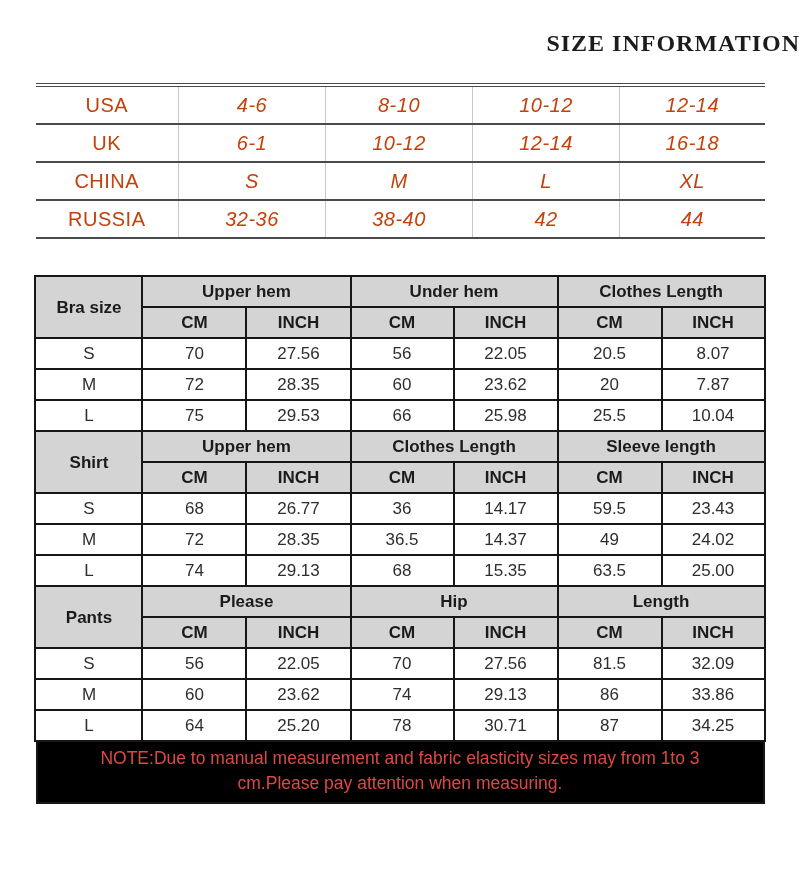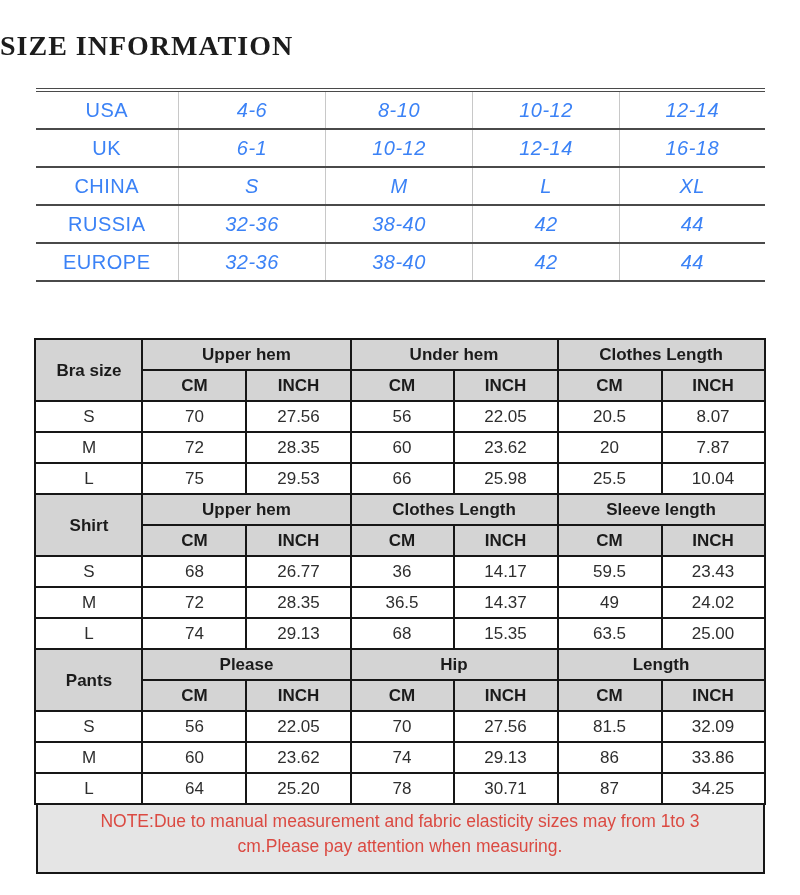--- a/index.html
+++ b/index.html
@@ -7,52 +7,52 @@
     position: relative;
     width: 800px;
     height: 895px;
     margin: 0 auto;
     background: #ffffff;
     font-family: "Liberation Sans", sans-serif;
     overflow: hidden;
   }
   .title {
     margin: 30px 0 0 0;
-    text-align: left;
+    text-align: right;
     font-family: "Liberation Serif", serif;
     font-weight: bold;
-    font-size: 28px;
+    font-size: 24px;
     letter-spacing: 1px;
     color: #1c1c1c;
   }
   
   table.region {
     table-layout: fixed;
     border-collapse: collapse;
     width: 729px;
     margin: 26px auto 0 auto;
     border-top: 4px double #4a4a4a;
     font-size: 20px;
-    color: #3b82f6;
+    color: #c2410c;
   }
   table.region td {
     height: 36px;
     text-align: center;
     vertical-align: middle;
     border-bottom: 2px solid #4a4a4a;
     padding: 0;
     letter-spacing: 0.5px;
   }
   table.region td + td { border-left: 1px solid #c8c8c8; font-style: italic; }
   
   table.measure {
     table-layout: fixed;
     border-collapse: collapse;
     width: 729px;
-    margin: 56px auto 0 auto;
+    margin: 36px auto 0 auto;
     border: 2px solid #161616;
     font-size: 17px;
     color: #2e2e2e;
   }
   table.measure td {
     height: 29px;
     line-height: 29px;
     padding: 0;
     text-align: center;
     vertical-align: middle;
@@ -62,26 +62,26 @@
     background: var(--header-bg, #d4d4d4);
     font-weight: bold;
     color: #1b1b1b;
   }
   
   .note {
     box-sizing: border-box;
     width: 729px;
     margin: -2px auto 0 auto;
     border: 2px solid #161616;
-    padding: 4px 10px 13px 10px;
+    padding: 4px 10px 6px 10px;
     text-align: center;
     color: var(--note-red, #db4a42);
     font-size: 17.5px;
     line-height: 25px;
-    background: #e5e5e5;
+    background: #000000;
   }
 </style>
 </head>
 <body>
 
 <div class="page">
 
   <h1 class="title">SIZE INFORMATION</h1>
 
   <table class="region">
@@ -114,27 +114,20 @@
         <td>L</td>
         <td>XL</td>
       </tr>
       <tr>
         <td>RUSSIA</td>
         <td>32-36</td>
         <td>38-40</td>
         <td>42</td>
         <td>44</td>
       </tr>
-      <tr>
-        <td>EUROPE</td>
-        <td>32-36</td>
-        <td>38-40</td>
-        <td>42</td>
-        <td>44</td>
-      </tr>
     </tbody>
   </table>
 
   <table class="measure">
     <colgroup>
       <col style="width:107px">
         <col style="width:104px">
         <col style="width:104px">
         <col style="width:103px">
         <col style="width:104px">

